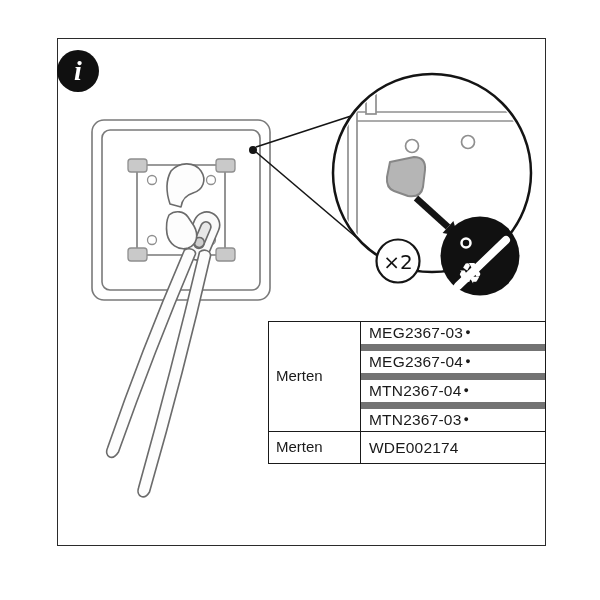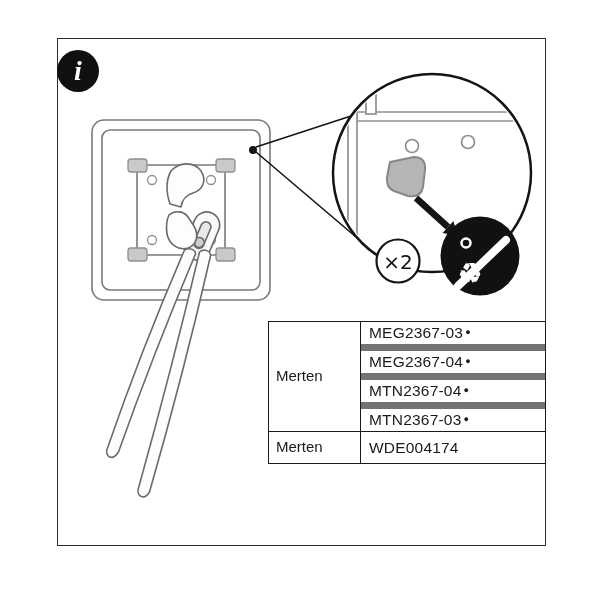--- a/index.html
+++ b/index.html
@@ -188,19 +188,19 @@
             <span class="dot">●</span>
         </div>
       </div>
     </div>
     <div class="t-row">
       <div class="t-label">
         <span>Merten</span>
       </div>
       <div class="t-parts">
         <div class="t-part t-part--tall">
-          <span>WDE004174</span>
+          <span>WDE002174</span>
         </div>
       </div>
     </div>
   </div>
 
 </div>
 
 </body></html>

